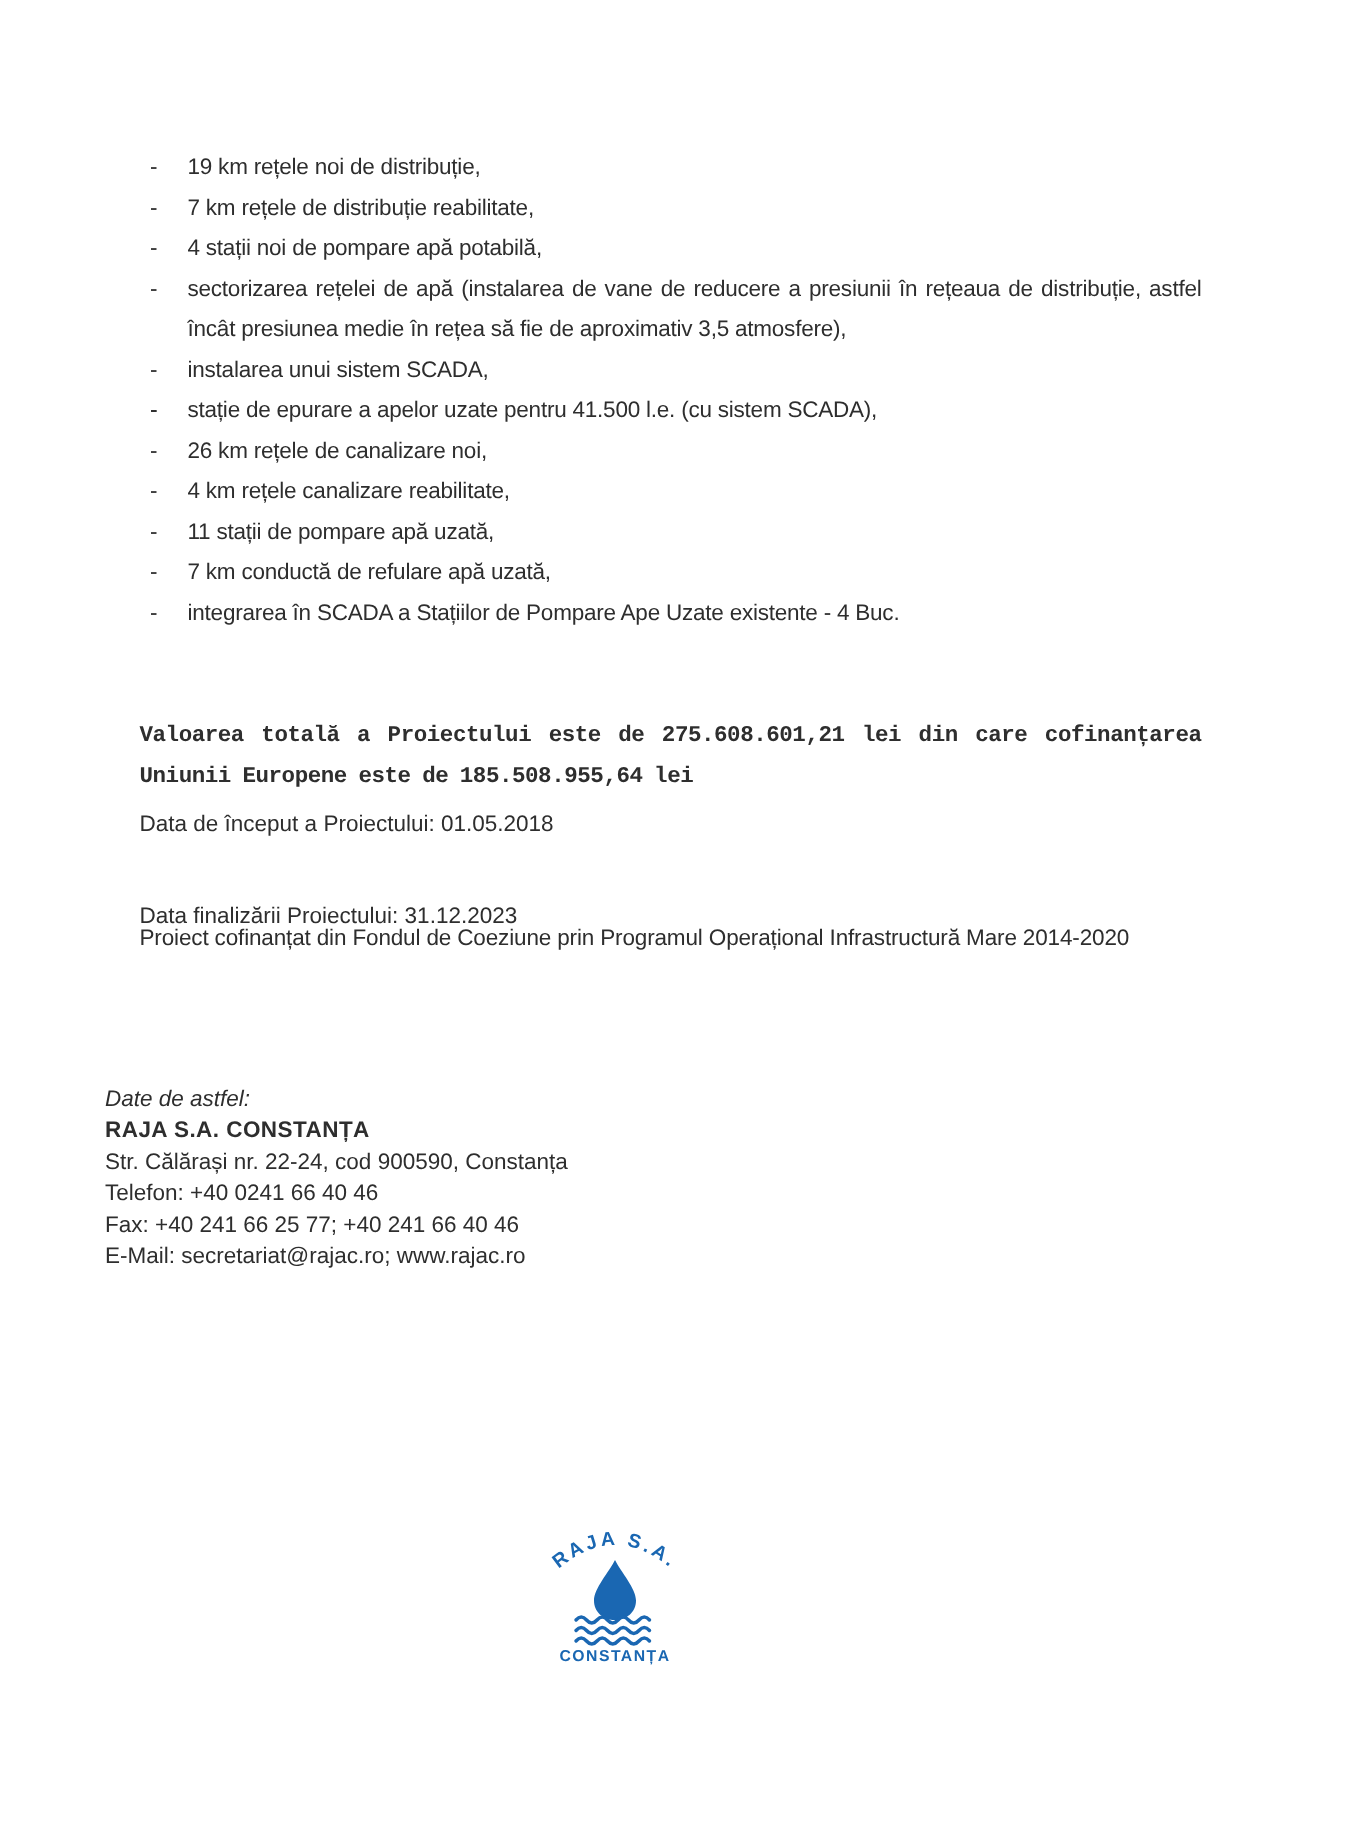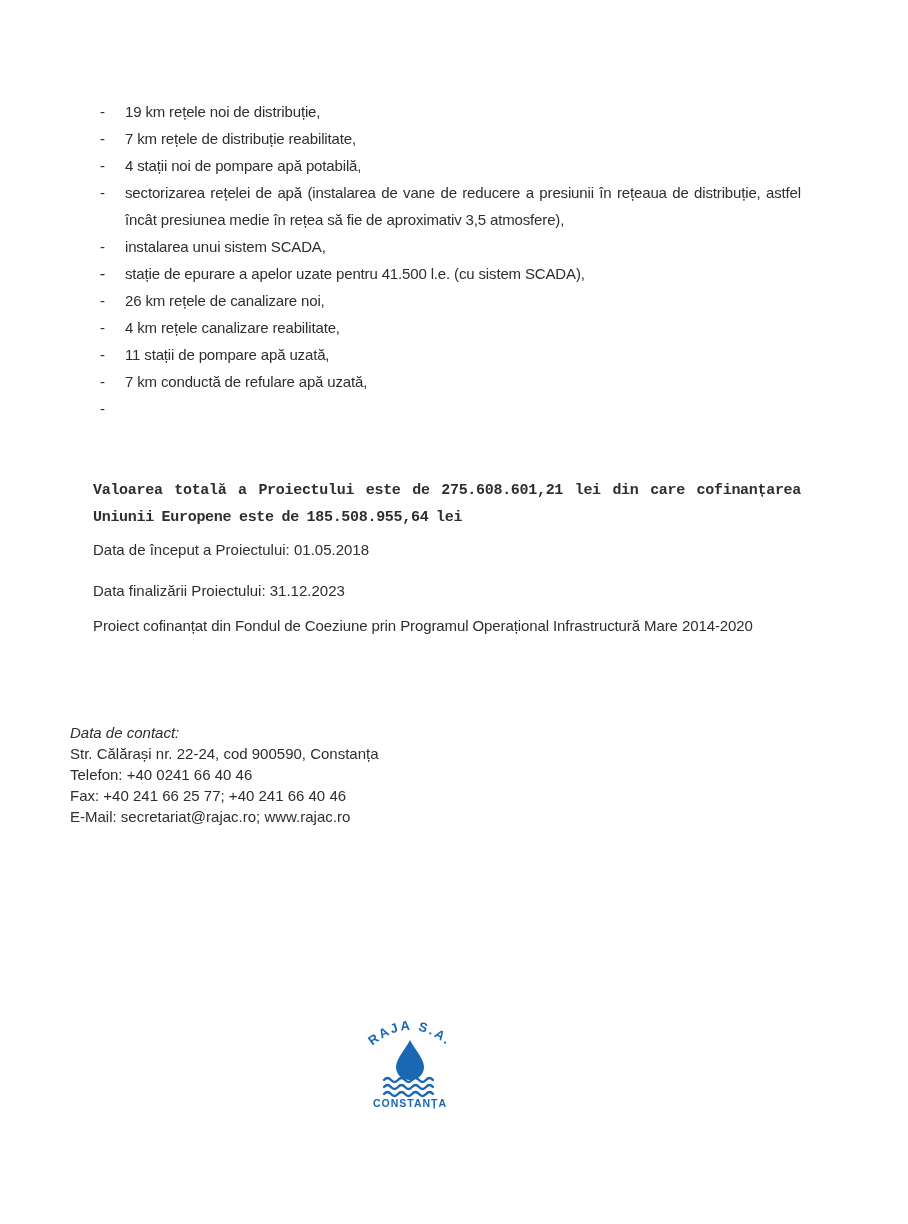--- a/index.html
+++ b/index.html
@@ -7,21 +7,21 @@
     position:relative;width:908px;height:1224px;background:#ffffff;
     font-family:"Liberation Sans","DejaVu Sans",sans-serif;
     color:#2e2e2e;font-size:15px;overflow:hidden;
   }
   .bullets{position:absolute;left:125px;top:98px;width:676px;}
   .bullet-item{position:relative;text-align:justify;line-height:27px;letter-spacing:-0.15px;}
   .bullet-item .dash{position:absolute;left:-25px;top:0;}
   .para{position:absolute;line-height:27px;}
   .value-para{left:93px;top:477px;width:708px;font-weight:bold;text-align:justify;letter-spacing:-0.3px;word-spacing:-1px;font-family:Liberation Mono, monospace;}
   .start-para{left:93px;top:536px;white-space:nowrap;}
-  .end-para{left:93px;top:577px;white-space:nowrap;text-align:right;}
+  .end-para{left:93px;top:597px;white-space:nowrap;text-align:right;}
   .cofin-para{left:93px;top:612px;white-space:nowrap;letter-spacing:-0.1px;}
   .contact{position:absolute;left:70px;top:722px;line-height:21px;}
   .contact .label{font-style:italic;}
   .contact .company{font-weight:bold;letter-spacing:0.3px;}
   .logo{position:absolute;left:363px;top:1018px;width:94px;height:96px;}
   .logo svg{display:block;}
 </style>
 </head>
 <body>
 
@@ -32,33 +32,34 @@
     <div class="bullet-item"><span class="dash">-</span><span>7 km rețele de distribuție reabilitate,</span></div>
     <div class="bullet-item"><span class="dash">-</span><span>4 stații noi de pompare apă potabilă,</span></div>
     <div class="bullet-item"><span class="dash">-</span><span>sectorizarea rețelei de apă (instalarea de vane de reducere a presiunii în rețeaua de distribuție, astfel încât presiunea medie în rețea să fie de aproximativ 3,5 atmosfere),</span></div>
     <div class="bullet-item"><span class="dash">-</span><span>instalarea unui sistem SCADA,</span></div>
     <div class="bullet-item"><span class="dash">-</span></div>
     <div class="bullet-item"><span class="dash">-</span><span>stație de epurare a apelor uzate pentru 41.500 l.e. (cu sistem SCADA),</span></div>
     <div class="bullet-item"><span class="dash">-</span><span>26 km rețele de canalizare noi,</span></div>
     <div class="bullet-item"><span class="dash">-</span><span>4 km rețele canalizare reabilitate,</span></div>
     <div class="bullet-item"><span class="dash">-</span><span>11 stații de pompare apă uzată,</span></div>
     <div class="bullet-item"><span class="dash">-</span><span>7 km conductă de refulare apă uzată,</span></div>
-    <div class="bullet-item"><span class="dash">-</span></div>
+    <div class="bullet-item"><span class="dash">-</span><span>integrarea în SCADA a Stațiilor de Pompare Ape Uzate existente - 4 Buc.</span></div>
   </div>
 
   <div class="para value-para">Valoarea totală a Proiectului este de 275.608.601,21 lei din care cofinanțarea Uniunii Europene este de 185.508.955,64 lei</div>
 
   <div class="para start-para">Data de început a Proiectului: 01.05.2018</div>
 
   <div class="para end-para">Data finalizării Proiectului: 31.12.2023</div>
 
   <div class="para cofin-para">Proiect cofinanțat din Fondul de Coeziune prin Programul Operațional Infrastructură Mare 2014-2020</div>
 
   <div class="contact">
-    <div class="label">Data de contact:</div>
+    <div class="label">Date de astfel:</div>
+    <div class="company">RAJA S.A. CONSTANȚA</div>
     <div>Str. Călărași nr. 22-24, cod 900590, Constanța</div>
     <div>Telefon: +40 0241 66 40 46</div>
     <div>Fax: +40 241 66 25 77; +40 241 66 40 46</div>
     <div>E-Mail: secretariat@rajac.ro; www.rajac.ro</div>
   </div>
 
   <div class="logo">
     <svg width="94" height="96" viewBox="0 0 94 96" xmlns="http://www.w3.org/2000/svg">
       <defs>
         <path id="arcpath" d="M 7,30 Q 47,-6 87,30" fill="none"></path>

